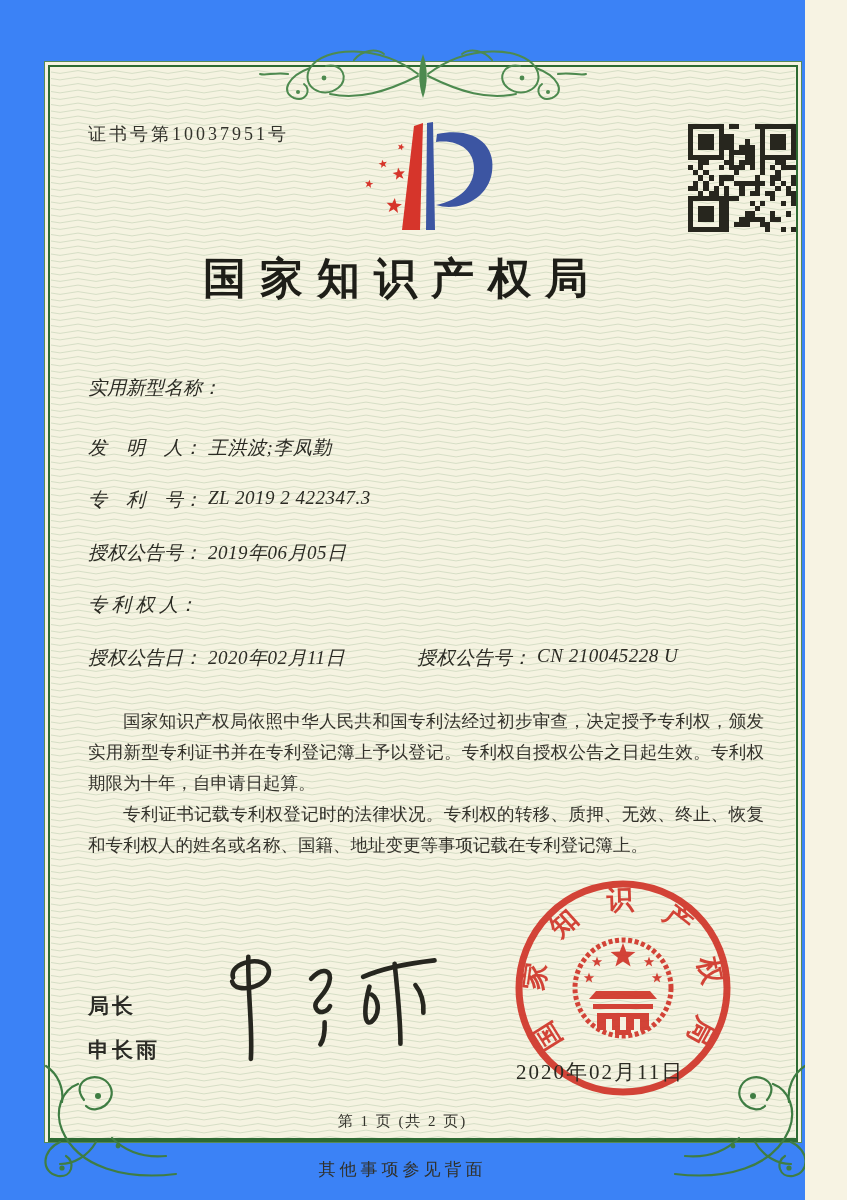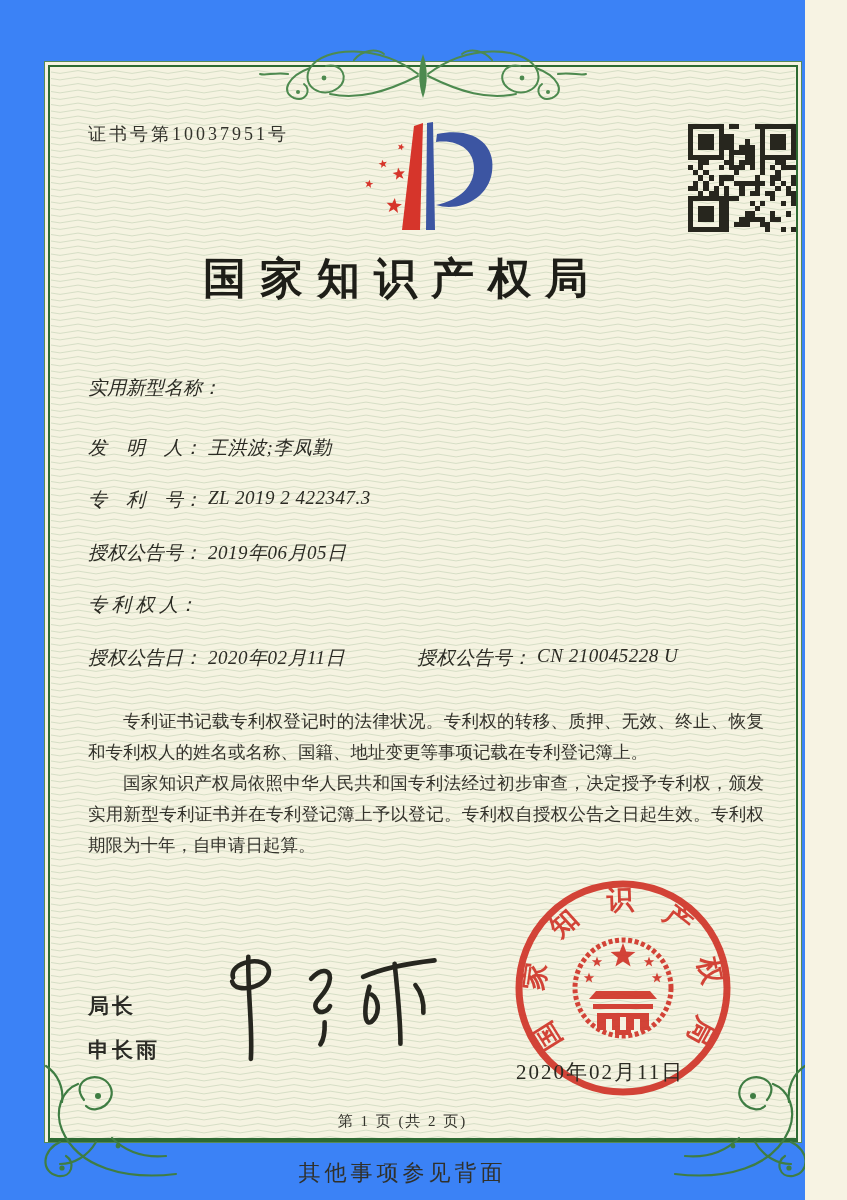--- a/index.html
+++ b/index.html
@@ -39,21 +39,21 @@
   .paras p{margin:0;text-indent:2em;}
 
   
   .commissioner{position:absolute;left:88px;top:992px;font-family:"Liberation Sans","DejaVu Sans",sans-serif;
       font-size:21px;font-weight:600;letter-spacing:3px;color:#2b2b26;}
   .commissioner .name{margin-top:16px;}
   .signature{position:absolute;left:212px;top:944px;}
   .seal{position:absolute;left:503px;top:868px;opacity:.92;mix-blend-mode:multiply;pointer-events:none;}
   .seal-date{position:absolute;left:516px;top:1058px;font-size:21px;letter-spacing:2px;color:#2a2a22;z-index:4;}
   .page-info{position:absolute;left:0;right:0;top:1112px;text-align:center;font-size:15px;color:#33332c;letter-spacing:2px;}
-  .back-note{position:absolute;left:0;right:0;top:1158px;text-align:center;font-size:22px;letter-spacing:4px;color:#30302a;}
+  .back-note{position:absolute;left:0;right:0;top:1158px;text-align:center;font-size:17px;letter-spacing:4px;color:#30302a;}
 
   .ornament{position:absolute;z-index:3;pointer-events:none;}
   .orn-top{left:258px;top:36px;}
   .orn-bl{left:26px;top:1046px;}
   .orn-br{left:670px;top:1046px;}
 </style>
 </head>
 <body>
 
 <div class="page">
@@ -371,22 +371,22 @@
       </div>
       <div class="field">
         <span class="flabel">授权公告日：</span>
         <span class="fvalue">2020年02月11日</span>
         <span class="flabel grant-label">授权公告号：</span>
         <span class="fvalue">CN 210045228 U</span>
       </div>
     </div>
 
     <div class="paras">
+      <p>国家知识产权局依照中华人民共和国专利法经过初步审查，决定授予专利权，颁发实用新型专利证书并在专利登记簿上予以登记。专利权自授权公告之日起生效。专利权期限为十年，自申请日起算。</p>
       <p>专利证书记载专利权登记时的法律状况。专利权的转移、质押、无效、终止、恢复和专利权人的姓名或名称、国籍、地址变更等事项记载在专利登记簿上。</p>
-      <p>国家知识产权局依照中华人民共和国专利法经过初步审查，决定授予专利权，颁发实用新型专利证书并在专利登记簿上予以登记。专利权自授权公告之日起生效。专利权期限为十年，自申请日起算。</p>
     </div>
 
     <div class="commissioner">
       <div>局长</div>
       <div class="name">申长雨</div>
     </div>
 
     <svg class="signature" width="240" height="120" viewBox="0 0 240 120">
       <g stroke="#26261f" fill="none" stroke-width="4.6" stroke-linecap="round" stroke-linejoin="round" transform="rotate(-2 120 60)">
         <path d="M38,10 C36,45 40,82 37,112"></path>

